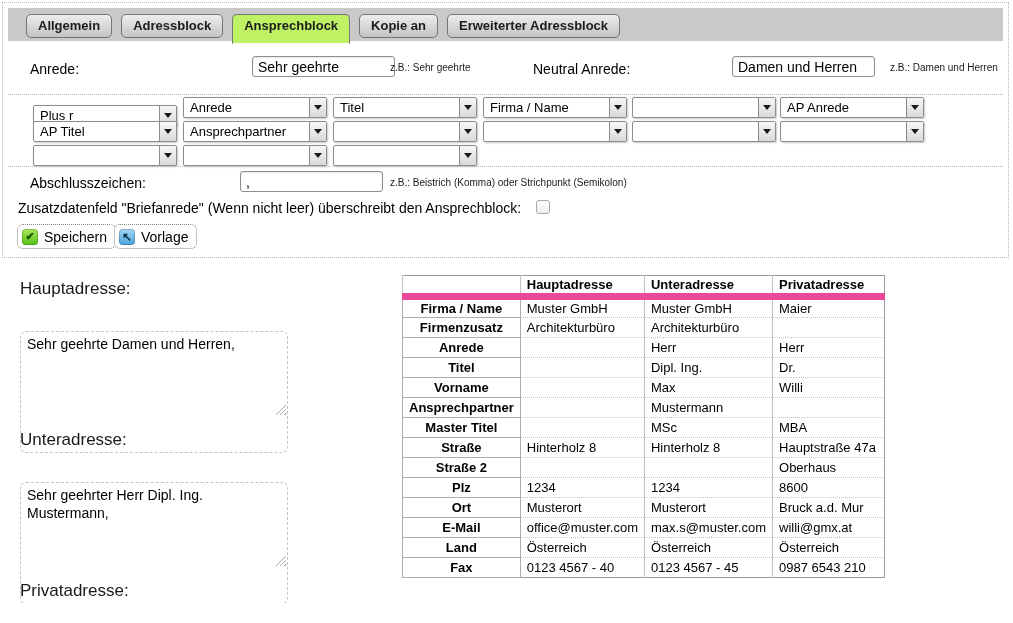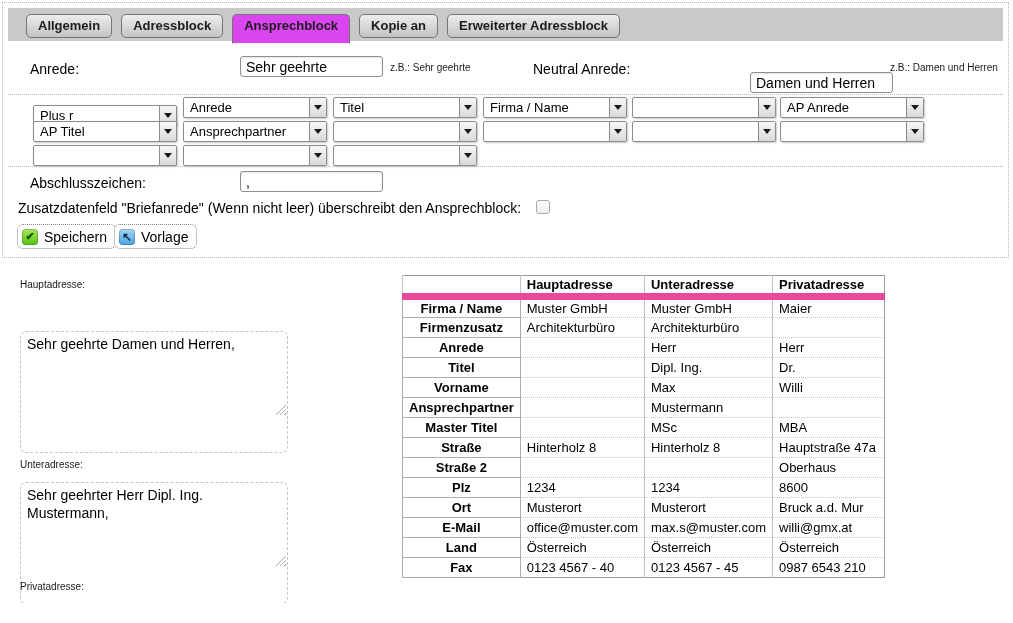--- a/index.html
+++ b/index.html
@@ -16,26 +16,26 @@
     background:#c9c9c9; display:flex; align-items:flex-start; gap:9px;
     padding:6px 0 0 18px; box-sizing:border-box; overflow:visible;
   }
   .tab {
     border:1px solid #757575; border-radius:5px;
     background:linear-gradient(#ededed,#c3c3c3);
     padding:3px 11px 4px; font-weight:bold; font-size:13px; color:#1c1c1c;
     cursor:pointer; white-space:nowrap; line-height:15px;
   }
   .tab.active {
-    background:#d946ef; border-radius:5px 5px 0 0;
+    background:#bef264; border-radius:5px 5px 0 0;
     border-bottom:1px solid #fdfdfd; padding-bottom:10px; z-index:2;
   }
   .sep { position:absolute; left:8px; width:995px; height:0; border-top:1px dotted #b5b5b5; }
   .flabel { position:absolute; font-size:14px; white-space:nowrap; }
-  .slabel { position:absolute; font-size:10px; white-space:nowrap; color:#1a1a1a; }
+  .slabel { position:absolute; font-size:17px; white-space:nowrap; color:#1a1a1a; }
   .hint  { position:absolute; font-size:10px; color:#1a1a1a; white-space:nowrap; }
   .tinput {
     position:absolute; width:143px; height:21px; box-sizing:border-box;
     border:1px solid #8f8f8f; border-radius:3px; background:#fff;
     font-family:inherit; font-size:14px; padding:1px 5px; color:#000;
     box-shadow:inset 0 1px 2px rgba(0,0,0,0.10);
   }
   .sel {
     position:absolute; width:144px; height:21px; box-sizing:border-box;
     background:#fff; border:1px solid #8c8c8c; border-radius:2px;
@@ -114,25 +114,25 @@
 
   <div class="tabbar" id="tabbar">
       <div class="tab">Allgemein</div>
       <div class="tab">Adressblock</div>
       <div class="tab active">Ansprechblock</div>
       <div class="tab">Kopie an</div>
       <div class="tab">Erweiterter Adressblock</div>
     </div>
 
   <div class="flabel" style="left:30px; top:61px;">Anrede:</div>
-  <input class="tinput" style="left: 240px; top: 56px;" type="text" value="Sehr geehrte">
+  <input class="tinput" style="left: 252px; top: 56px;" type="text" value="Sehr geehrte">
   <div class="hint" style="left:390px; top:62px;">z.B.: Sehr geehrte</div>
 
   <div class="flabel" style="left:533px; top:61px;">Neutral Anrede:</div>
-  <input class="tinput" style="left: 750px; top: 56px; margin-top: 16px;" type="text" value="Damen und Herren">
+  <input class="tinput" style="left: 732px; top: 56px;" type="text" value="Damen und Herren">
   <div class="hint" style="left:890px; top:62px;">z.B.: Damen und Herren</div>
 
   <div class="sep" style="top:94px;"></div>
 
   <div id="selgrid">
       <div class="sel" style="left: 33px; top: 105px;">
         <span class="sel-label">Plus r</span>
         <span class="sel-arrow"></span>
       </div>
       <div class="sel" style="left: 183px; top: 97px;">
@@ -190,38 +190,39 @@
       <div class="sel" style="left: 333px; top: 145px;">
         <span class="sel-label"></span>
         <span class="sel-arrow"></span>
       </div>
     </div>
 
   <div class="sep" style="top:166px;"></div>
 
   <div class="flabel" style="left:30px; top:175px;">Abschlusszeichen:</div>
   <input class="tinput" style="left: 240px; top: 171px;" type="text" value=",">
+  <div class="hint" style="left:390px; top:177px;">z.B.: Beistrich (Komma) oder Strichpunkt (Semikolon)</div>
 
   <div class="flabel" style="left:18px; top:200px;">Zusatzdatenfeld "Briefanrede" (Wenn nicht leer) überschreibt den Ansprechblock:</div>
   <div class="cbox" style="left:536px; top:200px;"></div>
 
   <button class="ibtn" style="left:17px; top:224px;">
     <span class="icon-sq icon-save">✔</span>
     <span>Speichern</span>
   </button>
   <button class="ibtn" style="left:114px; top:224px;">
     <span class="icon-sq icon-tmpl">↖</span>
     <span>Vorlage</span>
   </button>
 
   <div class="slabel" style="left:20px; top:279px;">Hauptadresse:</div>
   <textarea class="ta" style="left: 20px; top: 295px;">Sehr geehrte Damen und Herren,</textarea>
   <div class="grip" style="left:275px; top:404px;"></div>
 
-  <div class="slabel" style="left:20px; top:430px;margin-top:29px;">Unteradresse:</div>
+  <div class="slabel" style="left:20px; top:430px;">Unteradresse:</div>
   <textarea class="ta" style="left: 20px; top: 446px;">Sehr geehrter Herr Dipl. Ing. Mustermann,</textarea>
   <div class="grip" style="left:275px; top:555px;"></div>
 
   <div class="slabel" style="left:20px; top:581px;">Privatadresse:</div>
   <textarea class="ta" style="left: 20px; top: 597px;">Sehr geehrter Herr Dr. Maier,</textarea>
 
   <table class="cmp">
     <colgroup>
       <col style="width:115px">
         <col style="width:123px">

